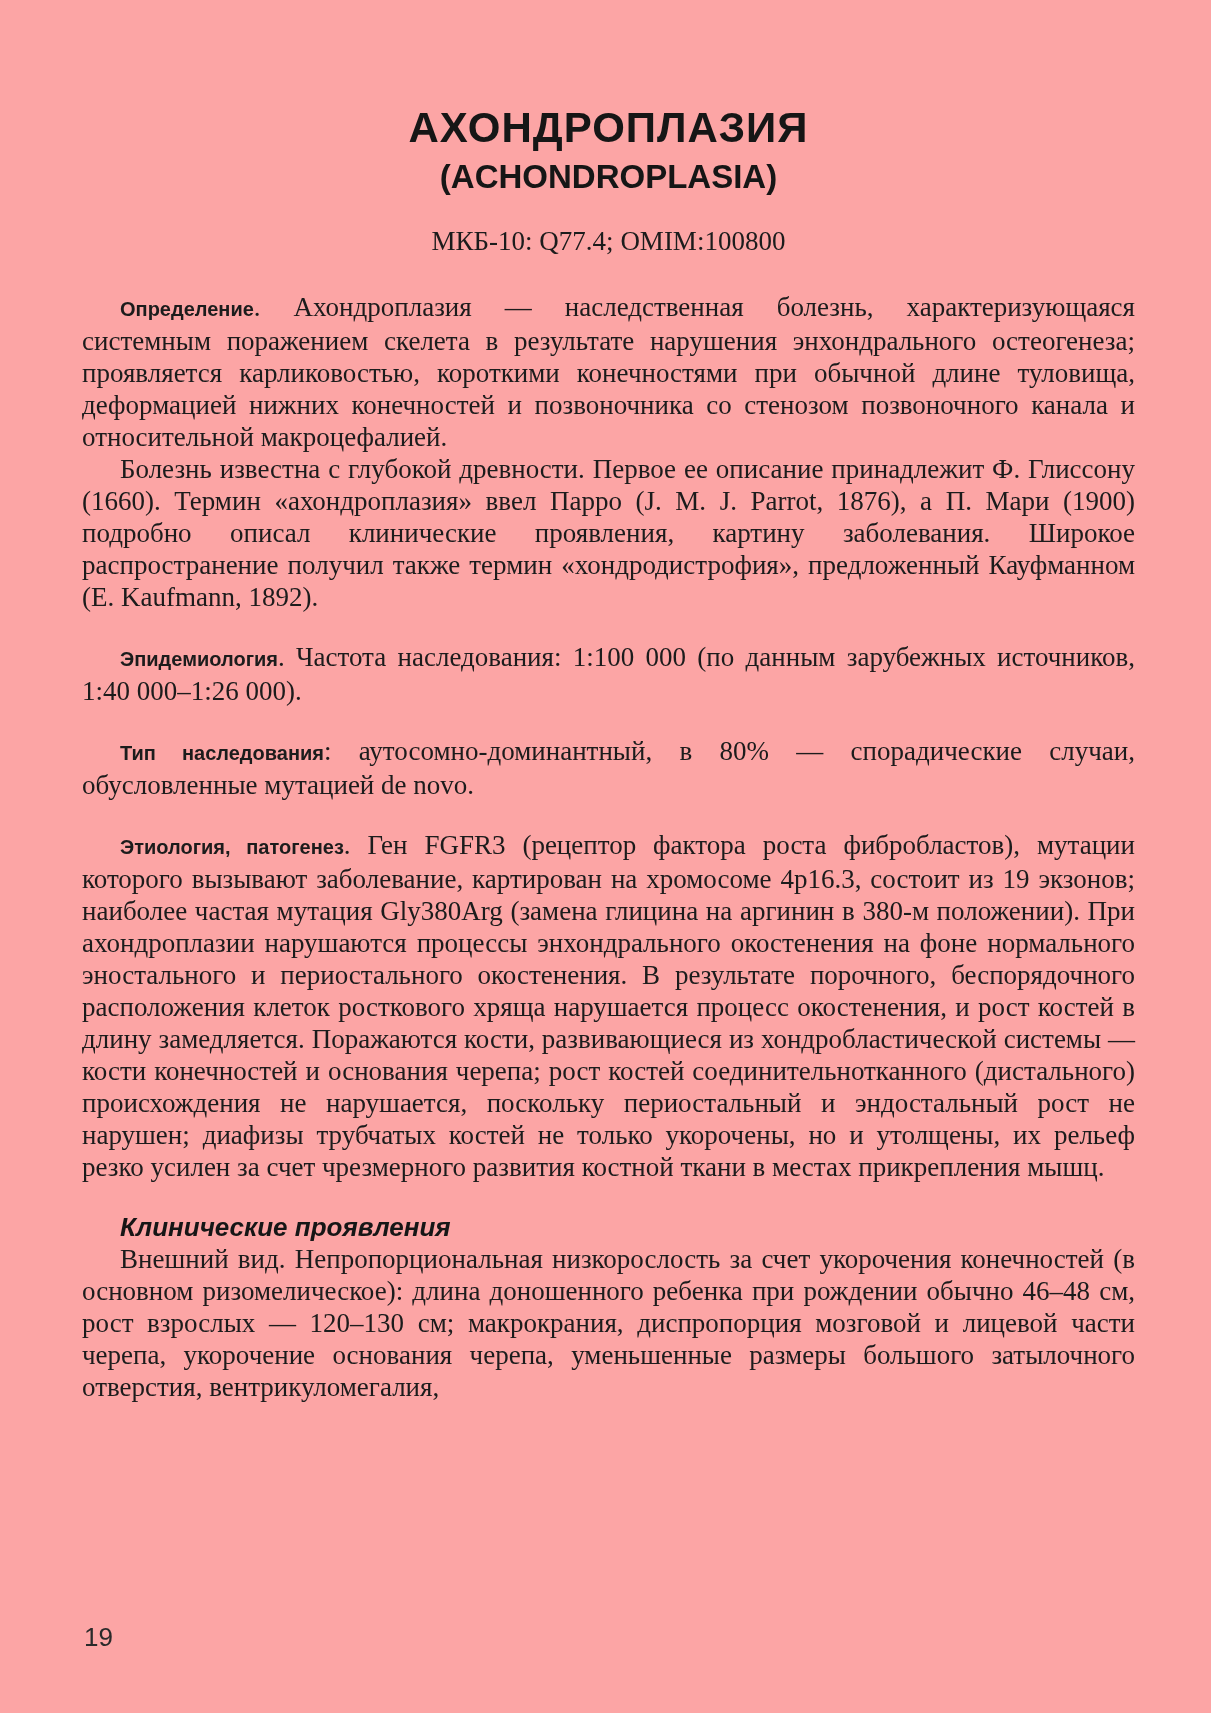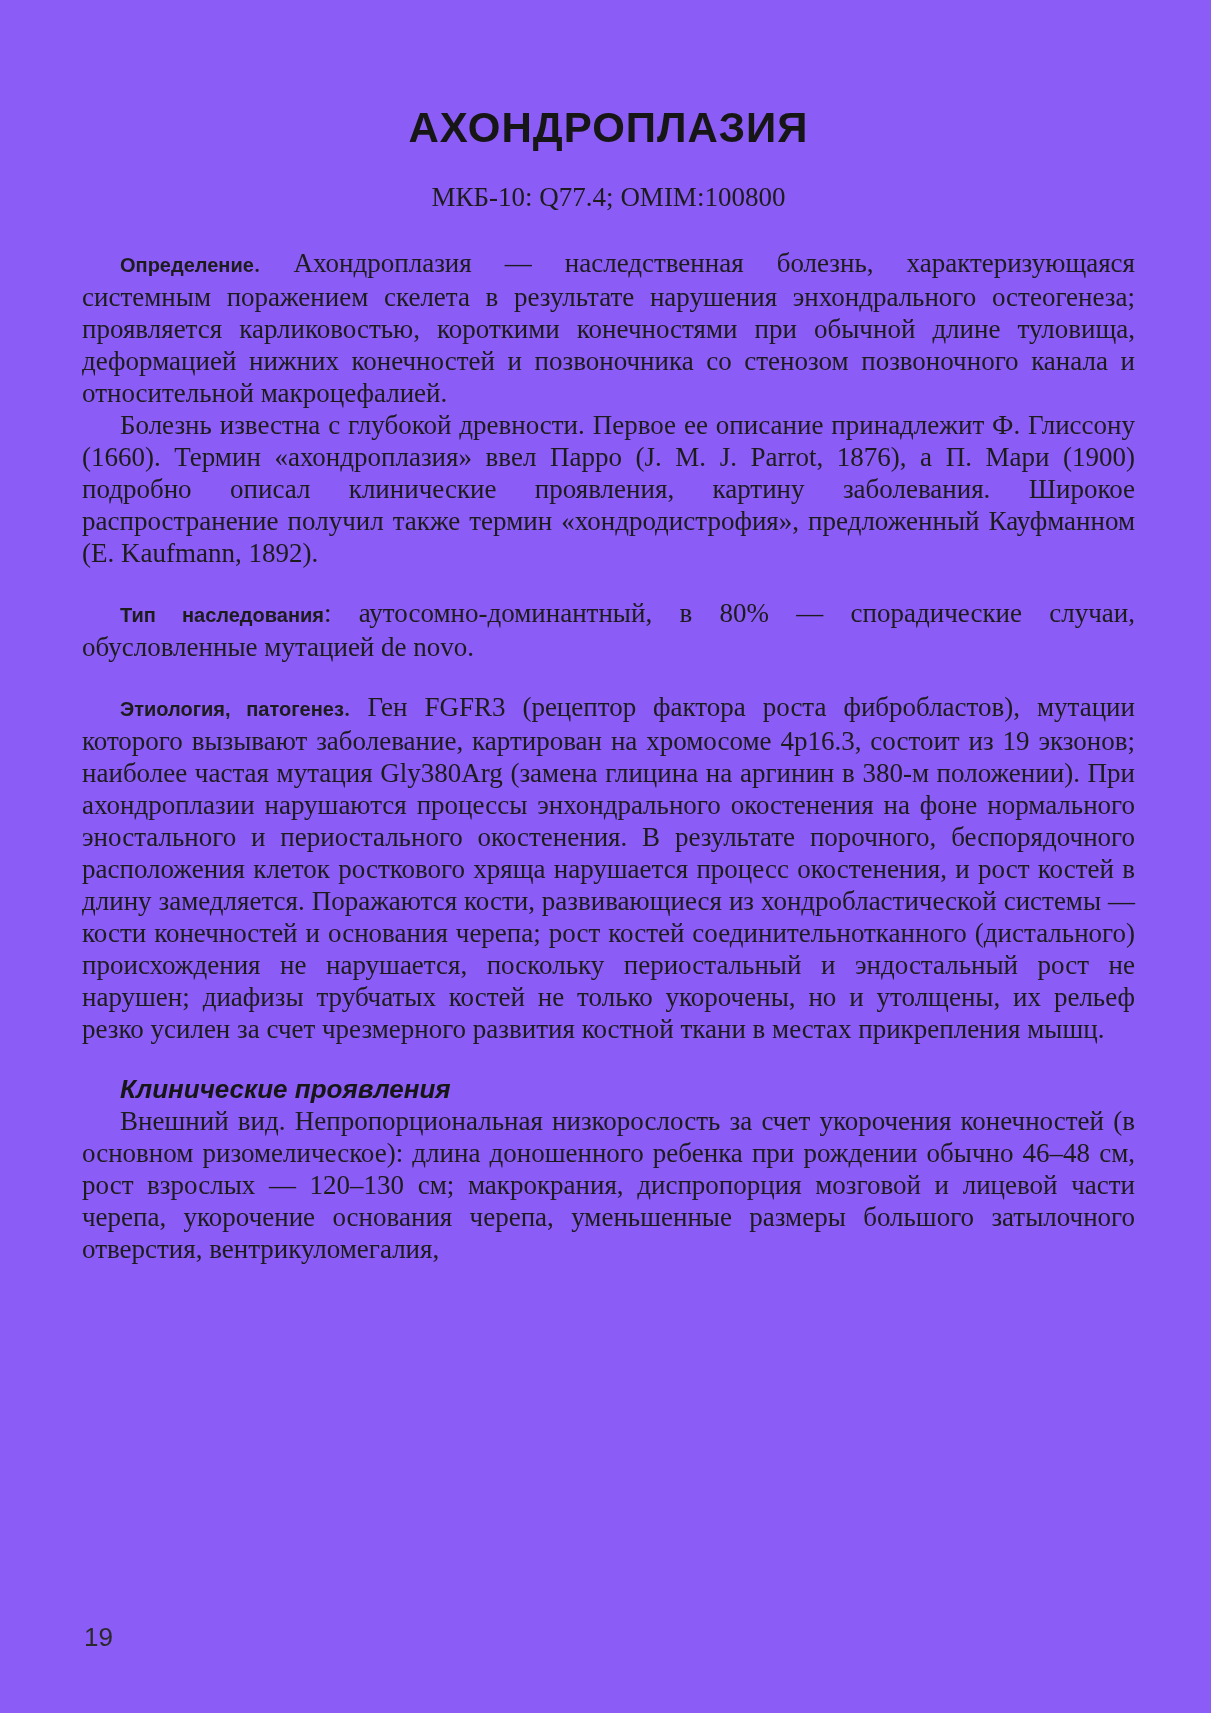--- a/index.html
+++ b/index.html
@@ -4,21 +4,21 @@
 <style>
   html, body {
     margin: 0;
     padding: 0;
     background: #ffffff;
   }
   .page {
     position: relative;
     width: 1211px;
     height: 1713px;
-    background: #8b5cf6;
+    background: #fca5a5;
     font-family: "Liberation Serif", serif;
     color: #1c1c1c;
     overflow: hidden;
   }
   .content {
     position: absolute;
     left: 82px;
     top: 0;
     width: 1053px;
   }
@@ -89,28 +89,30 @@
     color: #2a2a2a;
   }
 </style>
 </head>
 <body>
 
 <div class="page">
   <div class="content">
 
     <h1 class="title">АХОНДРОПЛАЗИЯ</h1>
+    <h2 class="subtitle">(ACHONDROPLASIA)</h2>
 
     <p class="code-line"><span class="b">МКБ-10</span><span>: Q77.4; </span><span class="b">OMIM</span><span>:100800</span></p>
 
     <p class="para first-para"><span class="lead">Определение</span><span>. Ахондроплазия — наследственная болезнь, характеризующаяся системным поражением скелета в результате нарушения энхондрального остеогенеза; проявляется карликовостью, короткими конечностями при обычной длине туловища, деформацией нижних конечностей и позвоночника со стенозом позвоночного канала и относительной макроцефалией.</span></p>
 
     <p class="para"><span>Болезнь известна с глубокой древности. Первое ее описание принадлежит Ф.&nbsp;Глиссону (1660). Термин «ахондроплазия» ввел Парро (J.&nbsp;M.&nbsp;J.&nbsp;Parrot, 1876), а П.&nbsp;Мари (1900) подробно описал клинические проявления, картину заболевания. Широкое распространение получил также термин «хондродистрофия», предложенный Кауфманном (E.&nbsp;Kaufmann, 1892).</span></p>
 
 
+    <p class="para gap"><span class="lead">Эпидемиология</span><span>. Частота наследования: 1:100&nbsp;000 (по данным зарубежных источников, 1:40&nbsp;000–1:26&nbsp;000).</span></p>
 
     <p class="para gap"><span class="lead">Тип наследования</span><span>: аутосомно-доминантный, в 80% — спорадические случаи, обусловленные мутацией </span><span class="itl">de novo</span><span>.</span></p>
 
     <p class="para gap"><span class="lead">Этиология, патогенез</span><span>. Ген </span><span class="itl">FGFR3</span><span> (рецептор фактора роста фибробластов), мутации которого вызывают заболевание, картирован на хромосоме 4p16.3, состоит из 19 экзонов; наиболее частая мутация Gly380Arg (замена глицина на аргинин в 380-м положении). При ахондроплазии нарушаются процессы энхондрального окостенения на фоне нормального эностального и периостального окостенения. В результате порочного, беспорядочного расположения клеток росткового хряща нарушается процесс окостенения, и рост костей в длину замедляется. Поражаются кости, развивающиеся из хондробластической системы — кости конечностей и основания черепа; рост костей соединительнотканного (дистального) происхождения не нарушается, поскольку периостальный и эндостальный рост не нарушен; диафизы трубчатых костей не только укорочены, но и утолщены, их рельеф резко усилен за счет чрезмерного развития костной ткани в местах прикрепления мышц.</span></p>
 
     <h3 class="clinical-heading">Клинические проявления</h3>
 
     <p class="para"><span class="itl">Внешний вид.</span><span> Непропорциональная низкорослость за счет укорочения конечностей (в основном ризомелическое): длина доношенного ребенка при рождении обычно 46–48 см, рост взрослых — 120–130 см; макрокрания, диспропорция мозговой и лицевой части черепа, укорочение основания черепа, уменьшенные размеры большого затылочного отверстия, вентрикуломегалия,</span></p>
 
   </div>

